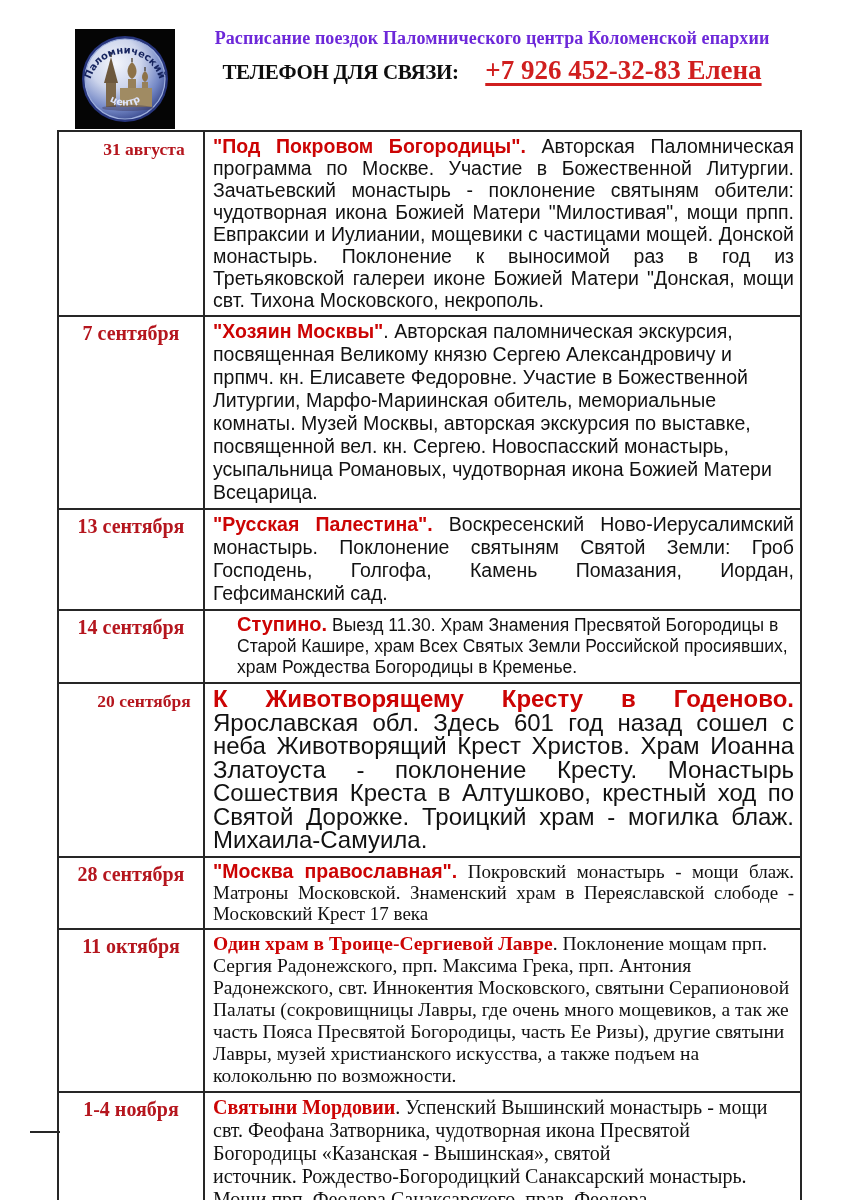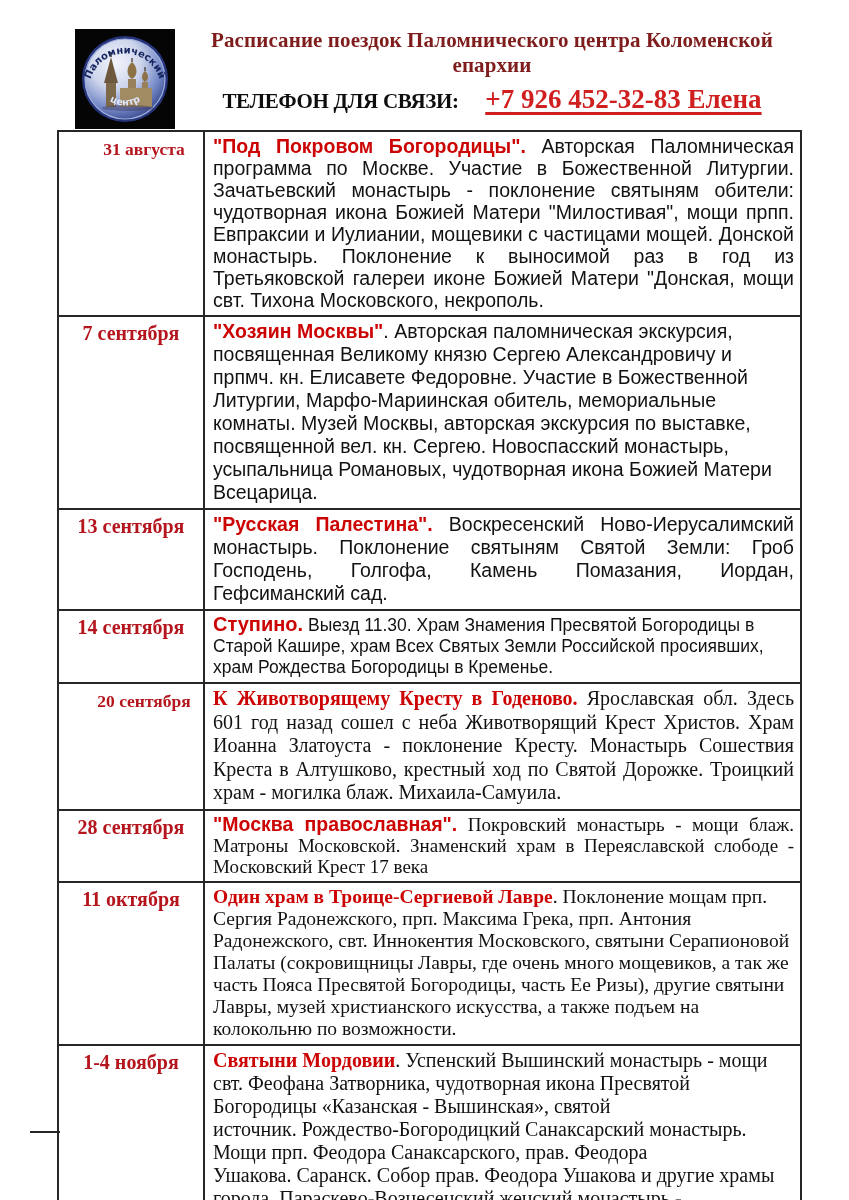--- a/index.html
+++ b/index.html
@@ -2,22 +2,22 @@
 <html><head>
 <meta charset="utf-8">
 <style>
   html,body{margin:0;padding:0;background:#ffffff;}
   .page{position:relative;width:849px;height:1200px;background:#ffffff;overflow:hidden;
         font-family:"Liberation Sans","DejaVu Sans",sans-serif;}
 
   
   .logo-box{position:absolute;left:75px;top:29px;width:100px;height:100px;background:#050505;}
   .header-text{position:absolute;left:178px;top:28px;width:628px;text-align:center;}
-  .header-title{font-family:"Liberation Serif","DejaVu Serif",serif;font-size:21px;
-                font-weight:600;color:#7f1d1d;letter-spacing:0.1px;}
+  .header-title{font-family:"Liberation Serif","DejaVu Serif",serif;font-size:18px;
+                font-weight:600;color:#6d28d9;letter-spacing:0.1px;}
   .phone-line{margin-top:6px;white-space:nowrap;}
   .phone-label{font-family:"Liberation Serif","DejaVu Serif",serif;font-weight:bold;
                font-size:21px;color:#0e0e0e;letter-spacing:-0.3px;}
   .phone-number{font-family:"Liberation Serif","DejaVu Serif",serif;font-weight:bold;
                 font-size:27px;color:#d01f1f;margin-left:22px;
                 text-decoration:underline;text-decoration-color:#d01f1f;
                 text-decoration-thickness:3px;text-underline-offset:4px;}
 
   
   .schedule{position:absolute;left:57px;top:130px;width:745px;box-sizing:border-box;
@@ -36,23 +36,23 @@
 
   
   .sans .cell-desc{font-family:"Liberation Sans","DejaVu Sans",sans-serif;}
   .serif-body .cell-desc{font-family:"Liberation Serif","DejaVu Serif",serif;}
   .sans-title .title{font-family:"Liberation Sans","DejaVu Sans",sans-serif;}
 
   
   .row-1{min-height:176px;} .row-1 .cell-desc{font-size:19.5px;line-height:22px;}
   .row-2{min-height:160px;} .row-2 .cell-desc{font-size:19.5px;line-height:23px;}
   .row-3{min-height:69px;}  .row-3 .cell-desc{font-size:19.5px;line-height:23px;}
-  .row-4{min-height:63px;}  .row-4 .cell-desc{font-size:17.5px;line-height:21px;}
+  .row-4{min-height:63px;}  .row-4 .cell-desc{font-size:17.5px;line-height:21px;margin-left:24px;}
                             .row-4 .title{font-size:20px;}
-  .row-5{min-height:119px;} .row-5 .cell-desc{font-size:20px;line-height:23.5px;font-family:Liberation Serif, serif;}
+  .row-5{min-height:119px;} .row-5 .cell-desc{font-size:24px;line-height:23.5px;}
   .row-6{min-height:62px;}  .row-6 .cell-desc{font-size:19px;line-height:21px;}
                             .row-6 .title{font-size:19.5px;}
   .row-7{min-height:153px;justify-content:flex-end;} .row-7 .cell-desc{font-size:19.5px;line-height:22px;}
   .row-8{min-height:185px;} .row-8 .cell-desc{font-size:20px;line-height:23px;}
 
   
   .bottom-overhang{position:absolute;left:30px;top:1131px;width:30px;height:2px;background:#262626;}
 </style>
 </head>
 <body>

